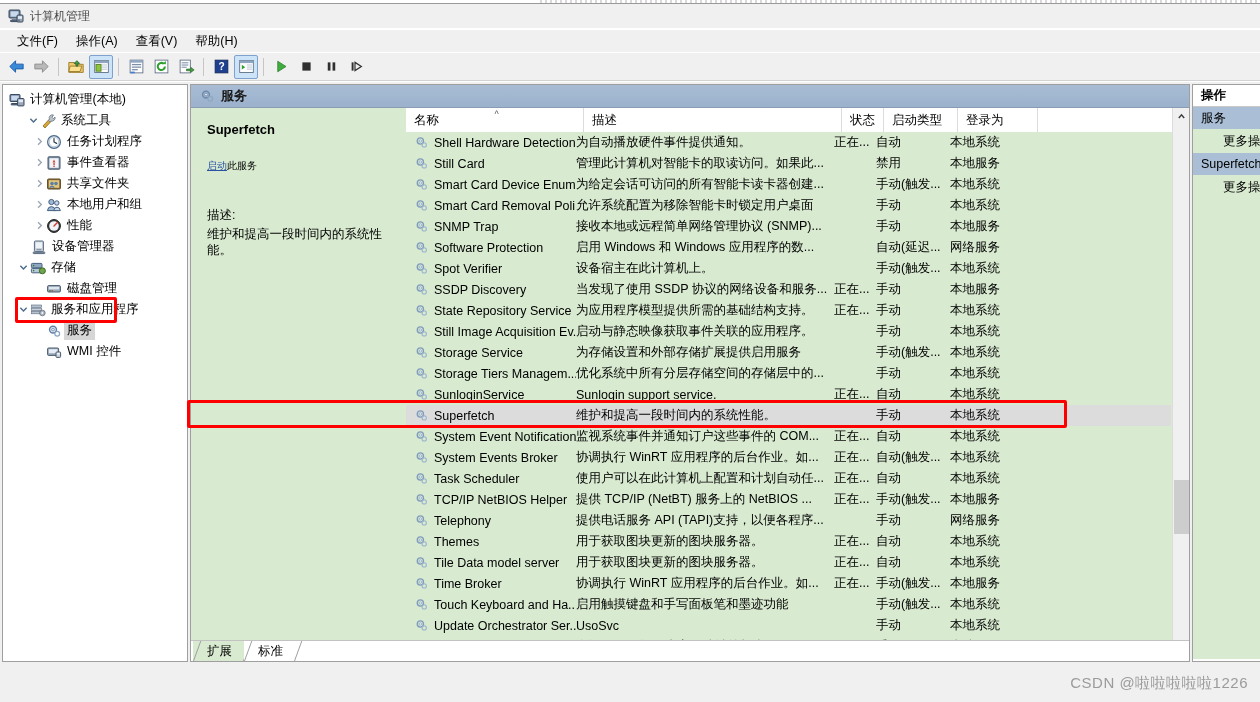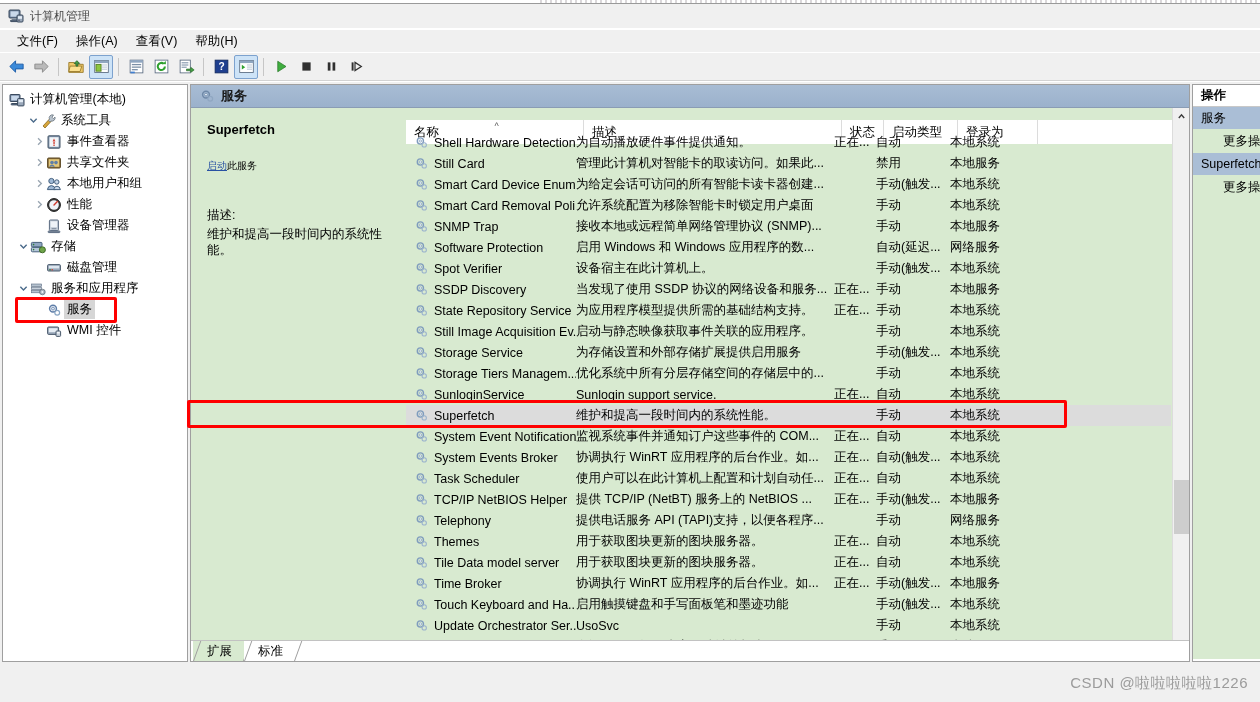--- a/index.html
+++ b/index.html
@@ -105,21 +105,21 @@
   .detail .linkline a { color:#2952a3; text-decoration:underline; }
   .detail .desc-title { margin-top:34px; font-size:12.5px; }
   .detail .desc-body { margin-top:2px; font-size:12.5px; line-height:16px; }
 
   
   .listwrap {
     position:absolute; left:215px; top:23px; width:783px; height:532px;
     background:#d8ead0; overflow:hidden;
   }
   .list-head {
-    position:absolute; left:0; top:12px; width:783px; height:24px;
+    position:absolute; left:0; top:0; width:783px; height:24px;
     background:#ffffff; display:flex; border-bottom:1px solid #c2c2c2;
   }
   .lh-cell {
     display:flex; align-items:center; padding-left:8px; font-size:12.5px;
     border-right:1px solid #dcdcdc; height:24px; position:relative; white-space:nowrap;
     background:#ffffff;
   }
   .lh-cell .sortmark { position:absolute; left:50%; top:1px; font-size:9px; color:#555; }
   .rows { position:absolute; left:0; top:24px; width:765px; height:508px; }
   .row {
@@ -371,29 +371,44 @@
         </span>
         <span class="tnode-ico">
           <svg viewBox="0 0 16 16" width="16" height="16">
             <path d="M3 13 L9 6.5 L11 8.5 L5 15 Z" fill="#d7a63c" stroke="#8b6a1c" stroke-width=".8"></path>
             <path d="M13.5 2 a3.2 3.2 0 0 0 -4 4.4 l-1 1 l1.6 1.6 l1-1 A3.2 3.2 0 0 0 15 4 l-1.6 1.6 l-1.4 -1.4 Z" fill="#b9c3cd" stroke="#6b7680" stroke-width=".8"></path>
           </svg>
         </span>
         <span class="tlabel">系统工具</span>
       </div>
 
-
       <div class="tree-row" style="padding-left:30px">
         <span class="tw">
           <svg viewBox="0 0 10 10" width="9" height="9">
               <path d="M3.4 1.5 L7 5 L3.4 8.5" fill="none" stroke="#9aa6b2" stroke-width="1.5"></path>
             </svg>
         </span>
         <span class="tnode-ico">
           <svg viewBox="0 0 16 16" width="16" height="16">
+            <circle cx="8" cy="8" r="6.4" fill="#e9eef4" stroke="#4a6a8a" stroke-width="1.2"></circle>
+            <circle cx="8" cy="8" r="4.8" fill="#fff" stroke="#8fa6c0" stroke-width=".6"></circle>
+            <path d="M8 4.6 V8 L10.6 9.4" fill="none" stroke="#2a3a4a" stroke-width="1.2" stroke-linecap="round"></path>
+          </svg>
+        </span>
+        <span class="tlabel">任务计划程序</span>
+      </div>
+
+      <div class="tree-row" style="padding-left:30px">
+        <span class="tw">
+          <svg viewBox="0 0 10 10" width="9" height="9">
+              <path d="M3.4 1.5 L7 5 L3.4 8.5" fill="none" stroke="#9aa6b2" stroke-width="1.5"></path>
+            </svg>
+        </span>
+        <span class="tnode-ico">
+          <svg viewBox="0 0 16 16" width="16" height="16">
             <rect x="2" y="1.8" width="12" height="12.4" rx="1" fill="#7f93ab" stroke="#475768"></rect>
             <rect x="3.4" y="3.2" width="9.2" height="9.6" fill="#f2f5f8"></rect>
             <path d="M8 4.6 l1.4 3 h-2.8 Z" fill="#d23b2e"></path>
             <rect x="7.4" y="8" width="1.3" height="2.3" fill="#d23b2e"></rect>
             <rect x="7.4" y="10.8" width="1.3" height="1.2" fill="#d23b2e"></rect>
           </svg>
         </span>
         <span class="tlabel">事件查看器</span>
       </div>
 
@@ -441,21 +456,21 @@
         <span class="tnode-ico">
           <svg viewBox="0 0 16 16" width="16" height="16">
             <circle cx="8" cy="8" r="6.4" fill="#3c3c3c" stroke="#1c1c1c"></circle>
             <circle cx="8" cy="8" r="4.8" fill="#f0f4f8"></circle>
             <path d="M8 8 L11.4 4.6" stroke="#d23b2e" stroke-width="1.4" stroke-linecap="round"></path>
           </svg>
         </span>
         <span class="tlabel">性能</span>
       </div>
 
-      <div class="tree-row" style="padding-left:43px">
+      <div class="tree-row" style="padding-left:28px">
         <span class="tnode-ico">
           <svg viewBox="0 0 16 16" width="16" height="16">
             <rect x="3.4" y="2" width="9" height="10.6" rx="1" fill="#c9d2dc" stroke="#5a6b80"></rect>
             <rect x="4.8" y="3.4" width="6.2" height="5.6" fill="#eef3f8"></rect>
             <rect x="5.6" y="10" width="4.8" height="1.3" fill="#8a96a6"></rect>
             <rect x="2.2" y="13" width="11.6" height="1.6" rx=".5" fill="#8a96a6" stroke="#5a6b80"></rect>
           </svg>
         </span>
         <span class="tlabel">设备管理器</span>
       </div>

